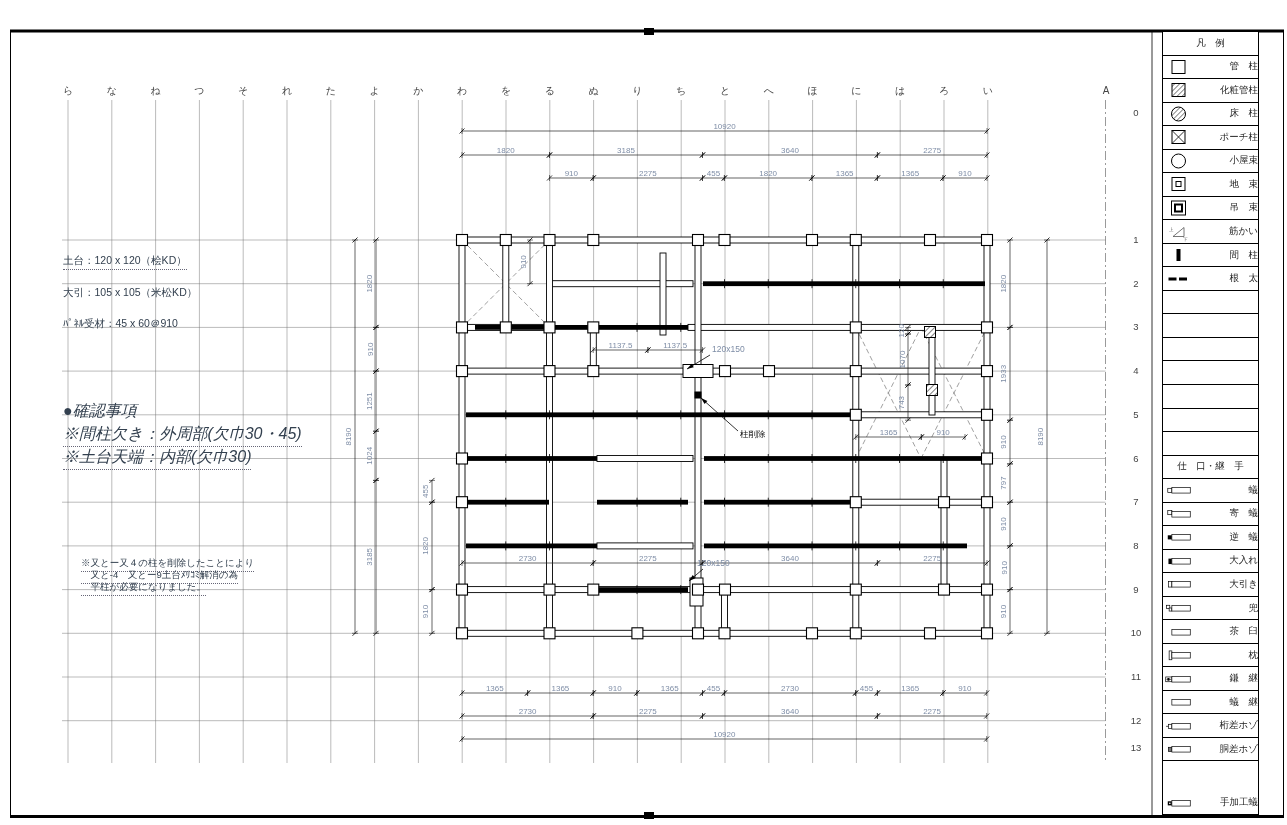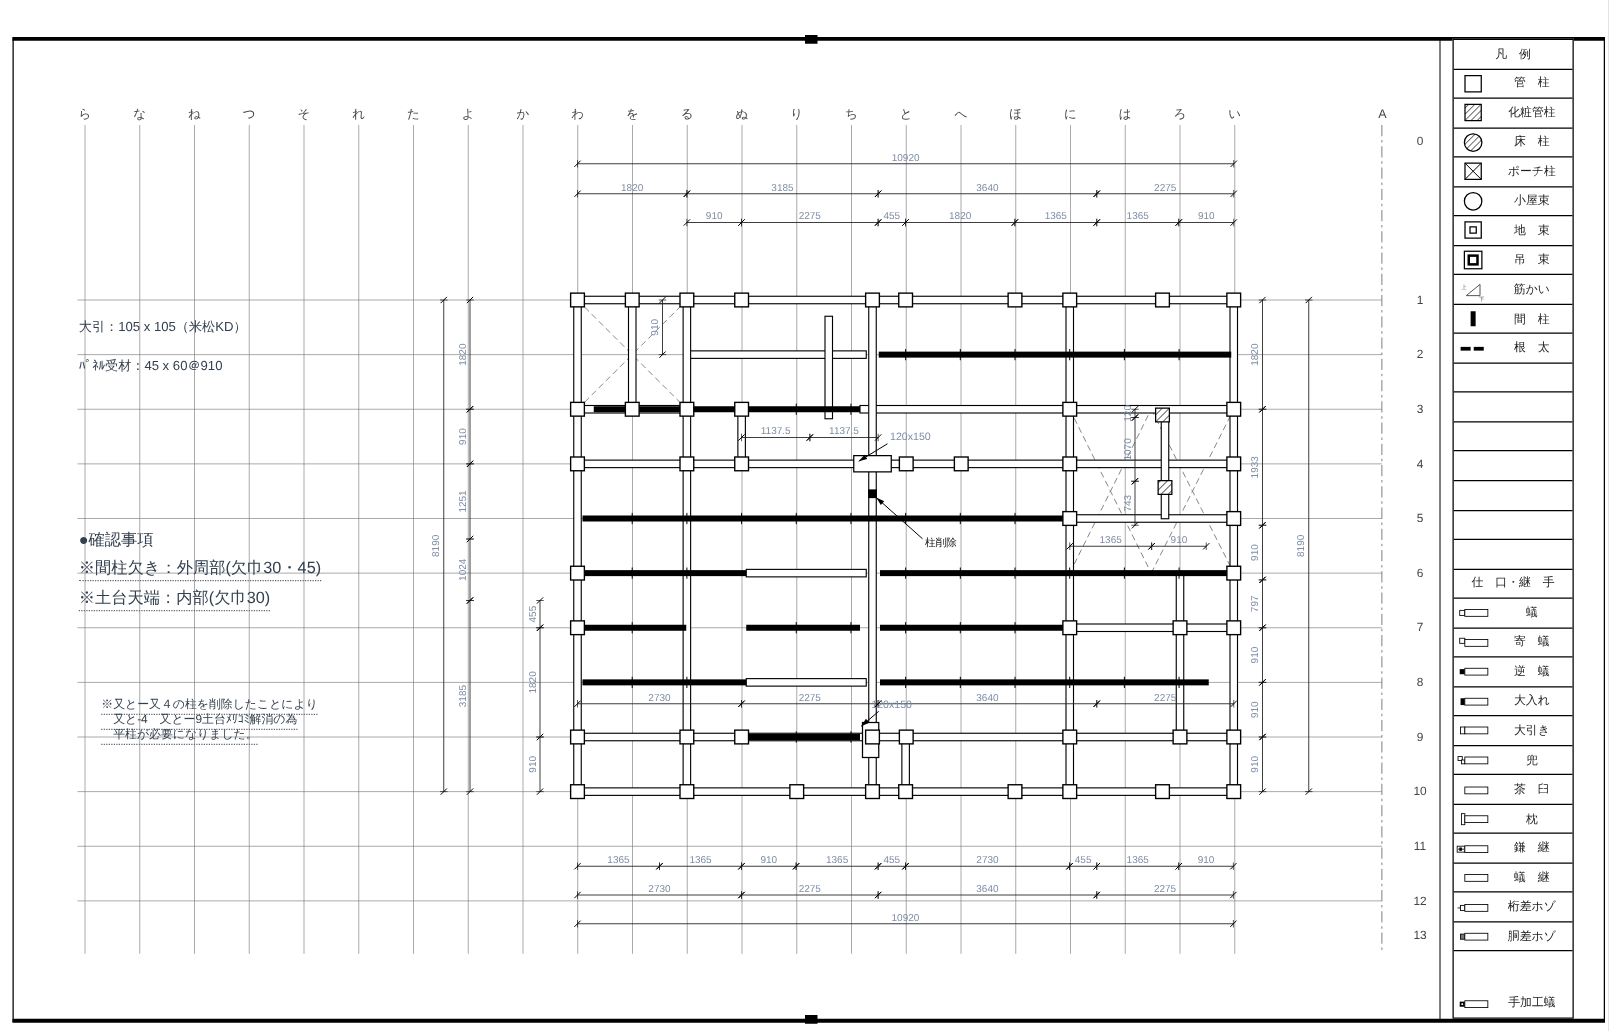--- a/index.html
+++ b/index.html
@@ -6,38 +6,38 @@
   .sheet{
     position:relative;width:1287px;height:825px;background:#ffffff;
     font-family:"Liberation Sans", sans-serif;outline:1px solid #9a9a9a;overflow:hidden;
   }
   #drawing{position:absolute;left:0;top:0;}
   
   .notes{position:absolute;color:#33404f;}
   .notes .nl{display:flex;align-items:center;white-space:pre;}
   .g1{left:63px;top:246px;font-size:10.5px;}
   .g1 .nl{height:31px;}
-  .g2{left:63px;top:420px;font-size:13px;}
+  .g2{left:63px;top:400px;font-size:16px;font-style:italic;}
   .g2 .nl{height:23.5px;}
   .g3{left:70px;top:558px;font-size:9.5px;}
   .g3 .nl{height:12px;padding-left:11px;}
   .u{border-bottom:1px dotted #667;padding-bottom:1px;}
   
   #legend{
     position:absolute;left:1162px;top:31px;width:97px;height:784px;
     border:1px solid #000;box-sizing:border-box;background:#fff;
     display:flex;flex-direction:column;font-size:9.5px;color:#222;
   }
   .lrow{
     flex:1 1 0;border-bottom:1px solid #000;display:flex;align-items:center;
     box-sizing:border-box;overflow:hidden;
   }
   .lrow:last-child{border-bottom:none;margin-top:30px;}
   .lrow .sym{width:30px;display:flex;justify-content:center;align-items:center;flex:none;}
-  .lrow .lbl{flex:1;text-align:center;white-space:nowrap;letter-spacing:0px;}
+  .lrow .lbl{flex:1;text-align:right;white-space:nowrap;letter-spacing:0px;}
   .lrow.hdr{justify-content:flex-end;}
   .lrow.hdr .lbl{text-align:center;}
 </style>
 </head>
 <body>
 
 <div class="sheet">
 
   <svg id="drawing" width="1287" height="825" viewBox="0 0 1287 825">
     <defs>
@@ -610,20 +610,21 @@
         <line x1="738" y1="431" x2="701" y2="398" stroke="#000" stroke-width="0.8"></line>
         <polygon points="701,398 707.3676612814194,400.90738538985 704.6138243615993,403.99502072419364" fill="#000"></polygon>
         <text x="740" y="437" font-size="8.5" fill="#111" text-anchor="start" font-family="&quot;Liberation Sans&quot;,sans-serif">柱削除</text>
         <line x1="703" y1="569" x2="689" y2="581" stroke="#000" stroke-width="0.8"></line>
         <polygon points="689,581 692.7311647497038,575.0772971026256 695.4236727661836,578.2185564551853" fill="#000"></polygon>
         <text x="697" y="566" font-size="8.5" fill="#7e8da6" text-anchor="start" font-family="&quot;Liberation Sans&quot;,sans-serif">120x150</text>
       </g>
     </svg>
 
   <div class="notes g1">
+    <div class="nl"><span class="u">土台：120 x 120（桧KD）</span></div>
     <div class="nl"><span>大引：105 x 105（米松KD）</span></div>
     <div class="nl"><span>ﾊﾟﾈﾙ受材：45 x 60＠910</span></div>
   </div>
 
   <div class="notes g2">
     <div class="nl"><span>●確認事項</span></div>
     <div class="nl"><span class="u">※間柱欠き：外周部(欠巾30・45)</span></div>
     <div class="nl"><span class="u">※土台天端：内部(欠巾30)</span></div>
   </div>
 

